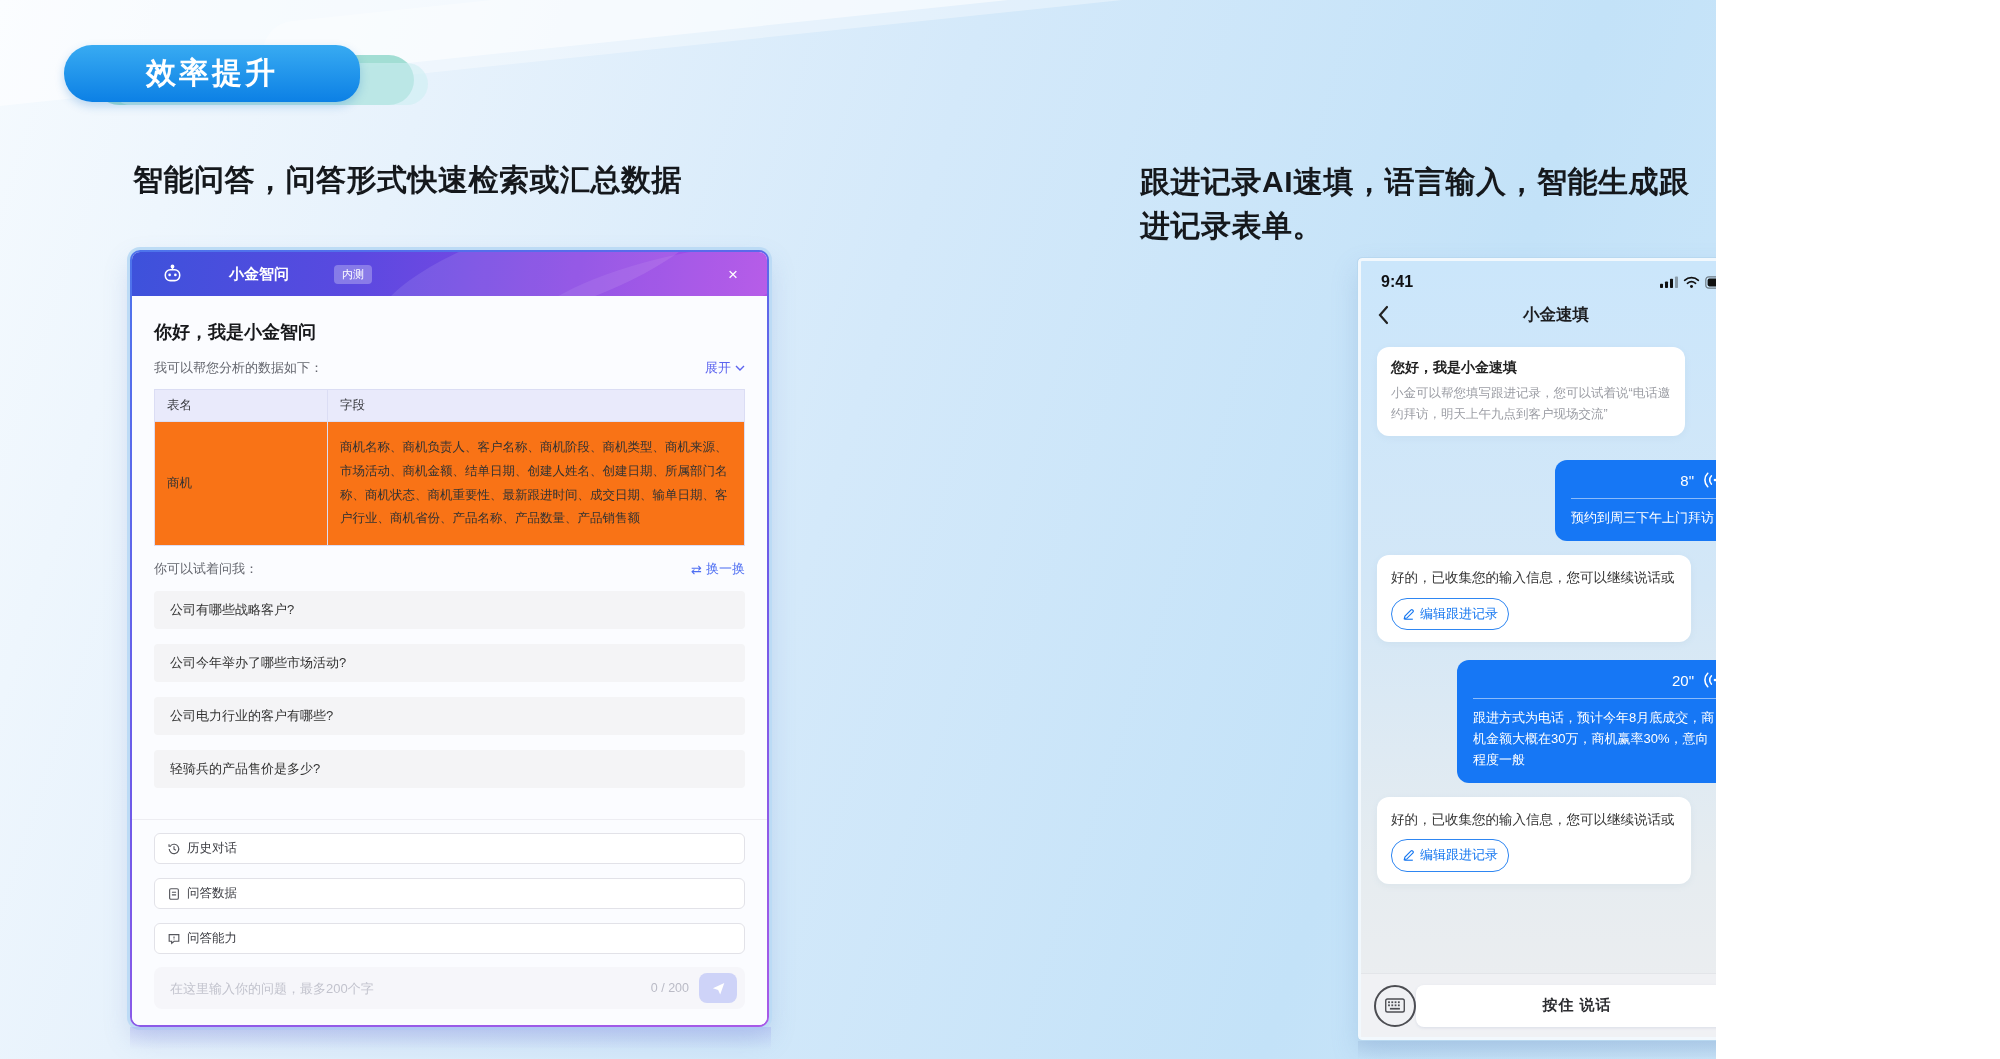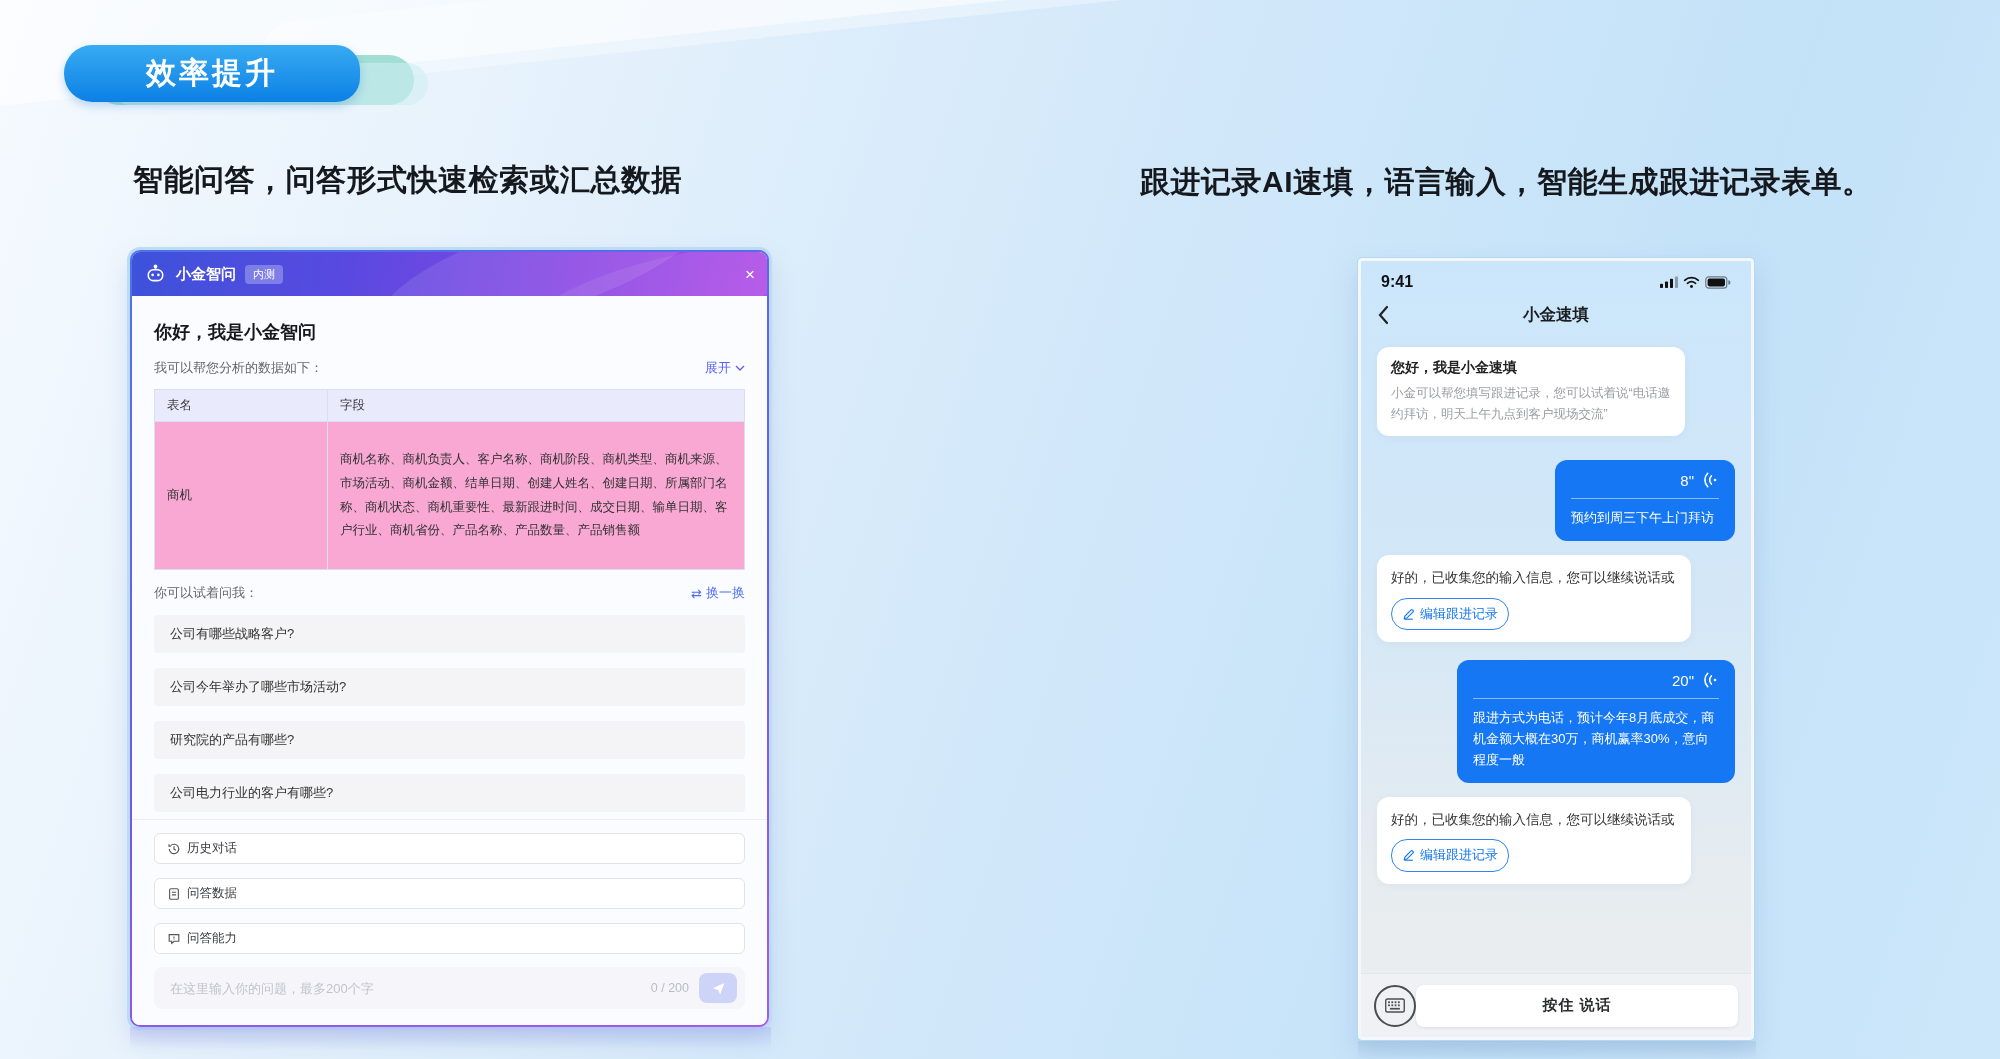--- a/index.html
+++ b/index.html
@@ -1,17 +1,17 @@
 <!DOCTYPE html>
 <html><head>
 <meta charset="utf-8">
 <style>
   html,body{margin:0;padding:0;}
   body{font-family:"Liberation Sans","DejaVu Sans",sans-serif;}
-  .canvas{position:relative;width:2000px;height:1059px;overflow:hidden;
+  .canvas{position:relative;width:1716px;height:1059px;overflow:hidden;
     background:linear-gradient(108deg,#f5fafe 0%,#e7f2fc 22%,#d4e9fa 48%,#c3e2f8 78%,#cde7fa 100%);}
   .deco{position:absolute;pointer-events:none;}
   .deco-a{top:-78px;left:-80px;width:1180px;height:130px;background:rgba(255,255,255,.55);transform:rotate(-6deg);border-radius:70px;}
   .deco-b{top:-26px;left:260px;width:960px;height:66px;background:rgba(255,255,255,.35);transform:rotate(-6deg);border-radius:40px;}
 
   
   .badge-wrap{position:absolute;left:64px;top:45px;width:340px;height:62px;}
   .badge-accent{position:absolute;border-radius:26px;}
   .a1{left:30px;top:10px;width:320px;height:50px;background:#93d8cd;opacity:.85;}
   .a2{left:46px;top:18px;width:318px;height:42px;background:#cdeef2;opacity:.6;}
@@ -23,36 +23,36 @@
   
   .heading{position:absolute;top:160px;font-size:30px;line-height:44px;color:#15181c;font-weight:700;letter-spacing:.5px;}
   .heading-left{left:133px;font-family:Liberation Mono, monospace;}
   .heading-right{left:1140px;}
 
   
   .qa-outer{position:absolute;left:130px;top:250px;width:635px;height:773px;border-radius:10px;
     background:linear-gradient(160deg,#4d74ec 0%,#6e5ae8 55%,#a85ae8 100%);padding:2px;
     box-shadow:0 0 0 3px rgba(186,218,244,.95),0 12px 26px rgba(110,140,200,.25);}
   .qa-inner{position:relative;width:100%;height:100%;background:#fbfcff;border-radius:8px;overflow:hidden;box-sizing:border-box;}
-  .qa-header{position:relative;height:44px;display:flex;align-items:center;padding:0 12px;
-    background:linear-gradient(100deg,#3d52db 0%,#5a49e0 35%,#8a47e4 70%,#b150e6 100%);overflow:hidden;}
+  .qa-header{position:relative;height:44px;display:flex;align-items:center;padding:0 29px;
+    background:linear-gradient(100deg,#3d52db 0%,#5a49e0 35%,#8a47e4 70%,#b150e6 100%);overflow:hidden;gap:36px;}
   .qa-header .sheen1{position:absolute;left:38%;top:-30px;width:340px;height:90px;background:rgba(255,255,255,.10);transform:rotate(-18deg);border-radius:50%;}
   .qa-header .sheen2{position:absolute;left:62%;top:6px;width:280px;height:70px;background:rgba(255,255,255,.08);transform:rotate(-14deg);border-radius:50%;}
   .qa-title{color:#fff;font-size:15px;font-weight:700;margin-left:9px;position:relative;}
   .qa-beta{margin-left:9px;background:rgba(255,255,255,.28);color:#fff;font-size:11px;padding:2px 8px;border-radius:4px;position:relative;}
   .qa-close{margin-left:auto;color:#fff;font-size:17px;line-height:1;cursor:pointer;position:relative;}
   .qa-body{padding:24px 22px 0;}
   .qa-greeting{font-size:18px;font-weight:700;color:#17181b;margin-bottom:15px;}
   .qa-introrow,.qa-tryrow{display:flex;align-items:center;justify-content:space-between;font-size:13px;color:#64666e;}
   .qa-link{color:#5b63ef;font-size:13px;display:inline-flex;align-items:center;gap:4px;cursor:pointer;}
   .qa-link.shuffle{color:#4e6ef2;}
   table.qa-table{width:100%;border-collapse:collapse;margin-top:12px;font-size:12.5px;}
   .qa-table th,.qa-table td{border:1px solid #dbddf4;text-align:left;vertical-align:middle;}
   .qa-table th{background:#e9eafb;color:#3a3b40;font-weight:500;padding:7px 12px;}
-  .qa-table td{background:#f9a8d4;color:#333;padding:26px 12px;line-height:1.9;}
+  .qa-table td{background:#f97316;color:#333;padding:14px 12px;line-height:1.9;}
   .qa-table .col-name{width:148px;}
   .qa-tryrow{margin-top:14px;}
   .qa-questions{margin-top:13px;}
   .qa-q{background:#f4f4f6;border-radius:4px;padding:10px 16px;font-size:13px;color:#333;margin-bottom:15px;cursor:pointer;}
   .qa-footer{position:absolute;left:0;right:0;bottom:0;padding:13px 22px 16px;border-top:1px solid #ededf2;background:#fbfcff;}
   .qa-toolbar{display:flex;gap:14px;flex-direction:column;}
   .qa-tool{display:inline-flex;align-items:center;gap:6px;border:1px solid #e2e2e8;border-radius:6px;background:#fff;
     padding:6px 12px;font-size:12.5px;color:#3b3c42;cursor:pointer;}
   .qa-inputrow{margin-top:13px;display:flex;align-items:center;background:#f6f6fa;border-radius:8px;height:42px;padding:0 8px 0 14px;}
   .qa-input{flex:1;border:none;outline:none;background:transparent;font-size:13px;color:#333;font-family:inherit;}
@@ -167,21 +167,20 @@
           <span>你可以试着问我：</span>
           <span class="qa-link shuffle">
             <span>⇄</span>
             <span>换一换</span>
           </span>
         </div>
 
         <div class="qa-questions">
           <div class="qa-q">公司有哪些战略客户?</div>
           <div class="qa-q">公司今年举办了哪些市场活动?</div>
-          <div class="qa-q">研究院的产品有哪些?</div>
           <div class="qa-q">公司电力行业的客户有哪些?</div>
           <div class="qa-q">轻骑兵的产品售价是多少?</div>
         </div>
       </div>
 
       <div class="qa-footer">
         <div class="qa-toolbar">
           <span class="qa-tool">
             <span style="display:flex;">
               <svg width="14" height="14" viewBox="0 0 16 16" fill="none" stroke="#55565c" stroke-width="1.3">

